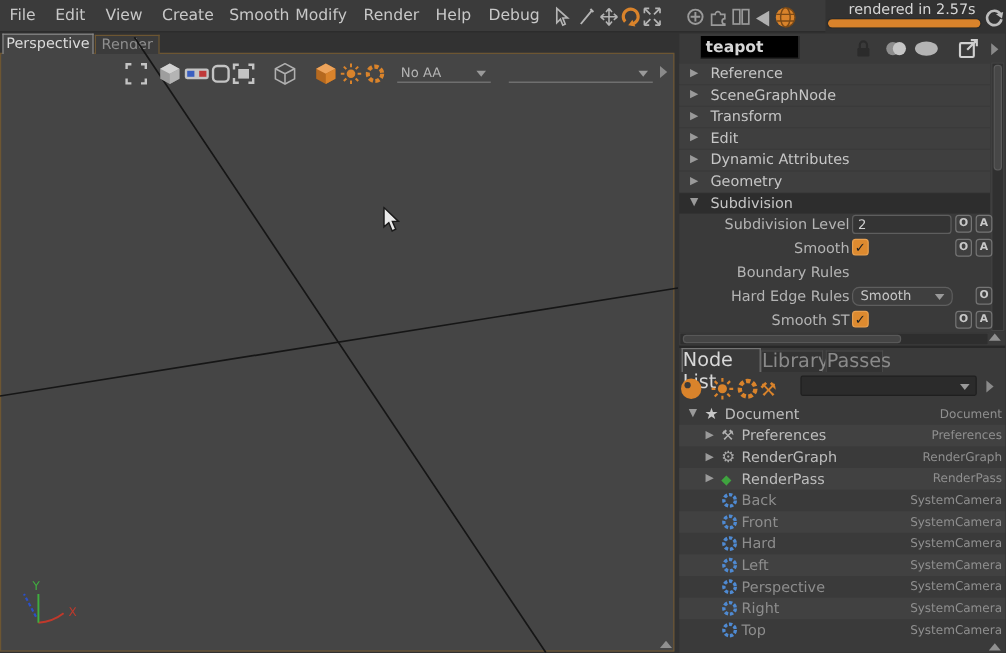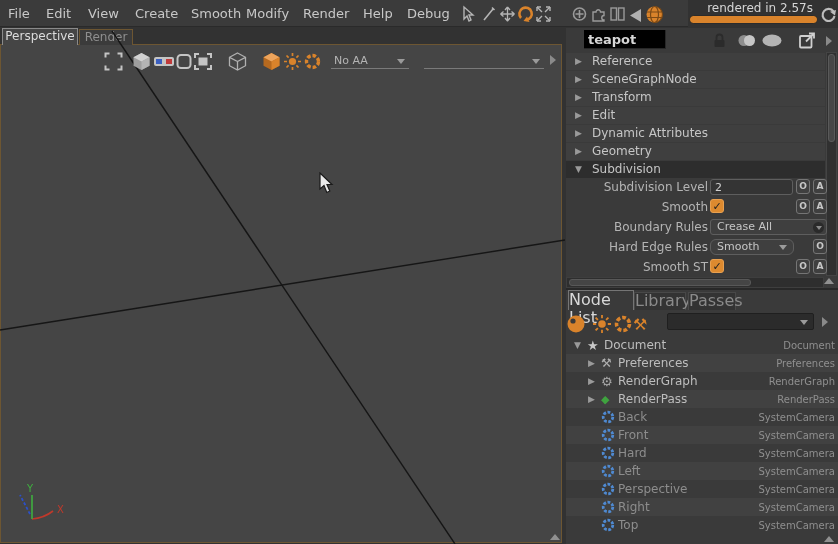--- a/index.html
+++ b/index.html
@@ -295,24 +295,20 @@
         <span class="oa-btn" style="left:247px">A</span>
       </div>
       <div class="field-row">
         <span class="field-label">Smooth</span>
         <span class="checkbox">✓</span>
         <span class="oa-btn" style="left:230px">O</span>
         <span class="oa-btn" style="left:247px">A</span>
       </div>
       <div class="field-row">
         <span class="field-label">Boundary Rules</span>
-        <span class="dropdown" style="width:117px; border-radius:3px">
-          <span>Crease All</span>
-          <span class="combo-circle"></span>
-        </span>
       </div>
       <div class="field-row">
         <span class="field-label">Hard Edge Rules</span>
         <span class="dropdown" style="width:84px">
           <span>Smooth</span>
           <span class="tri-down" style="position:absolute; right:6px; top:5px"></span>
         </span>
         <span class="oa-btn" style="left:247px">O</span>
       </div>
       <div class="field-row">

